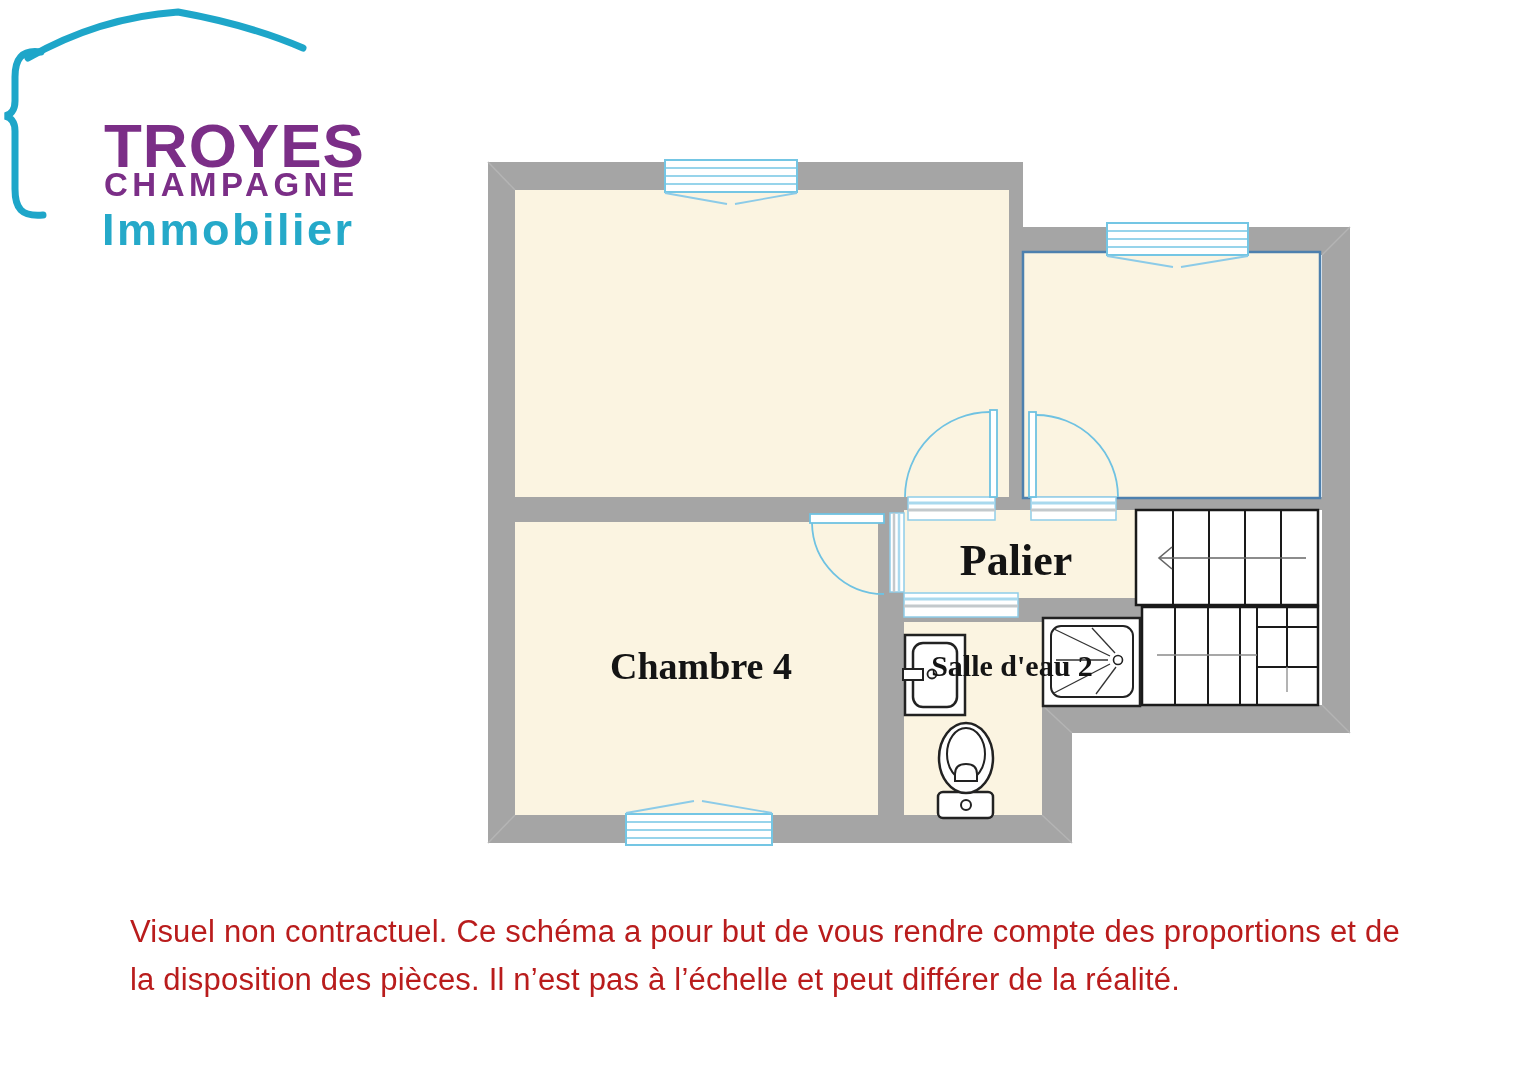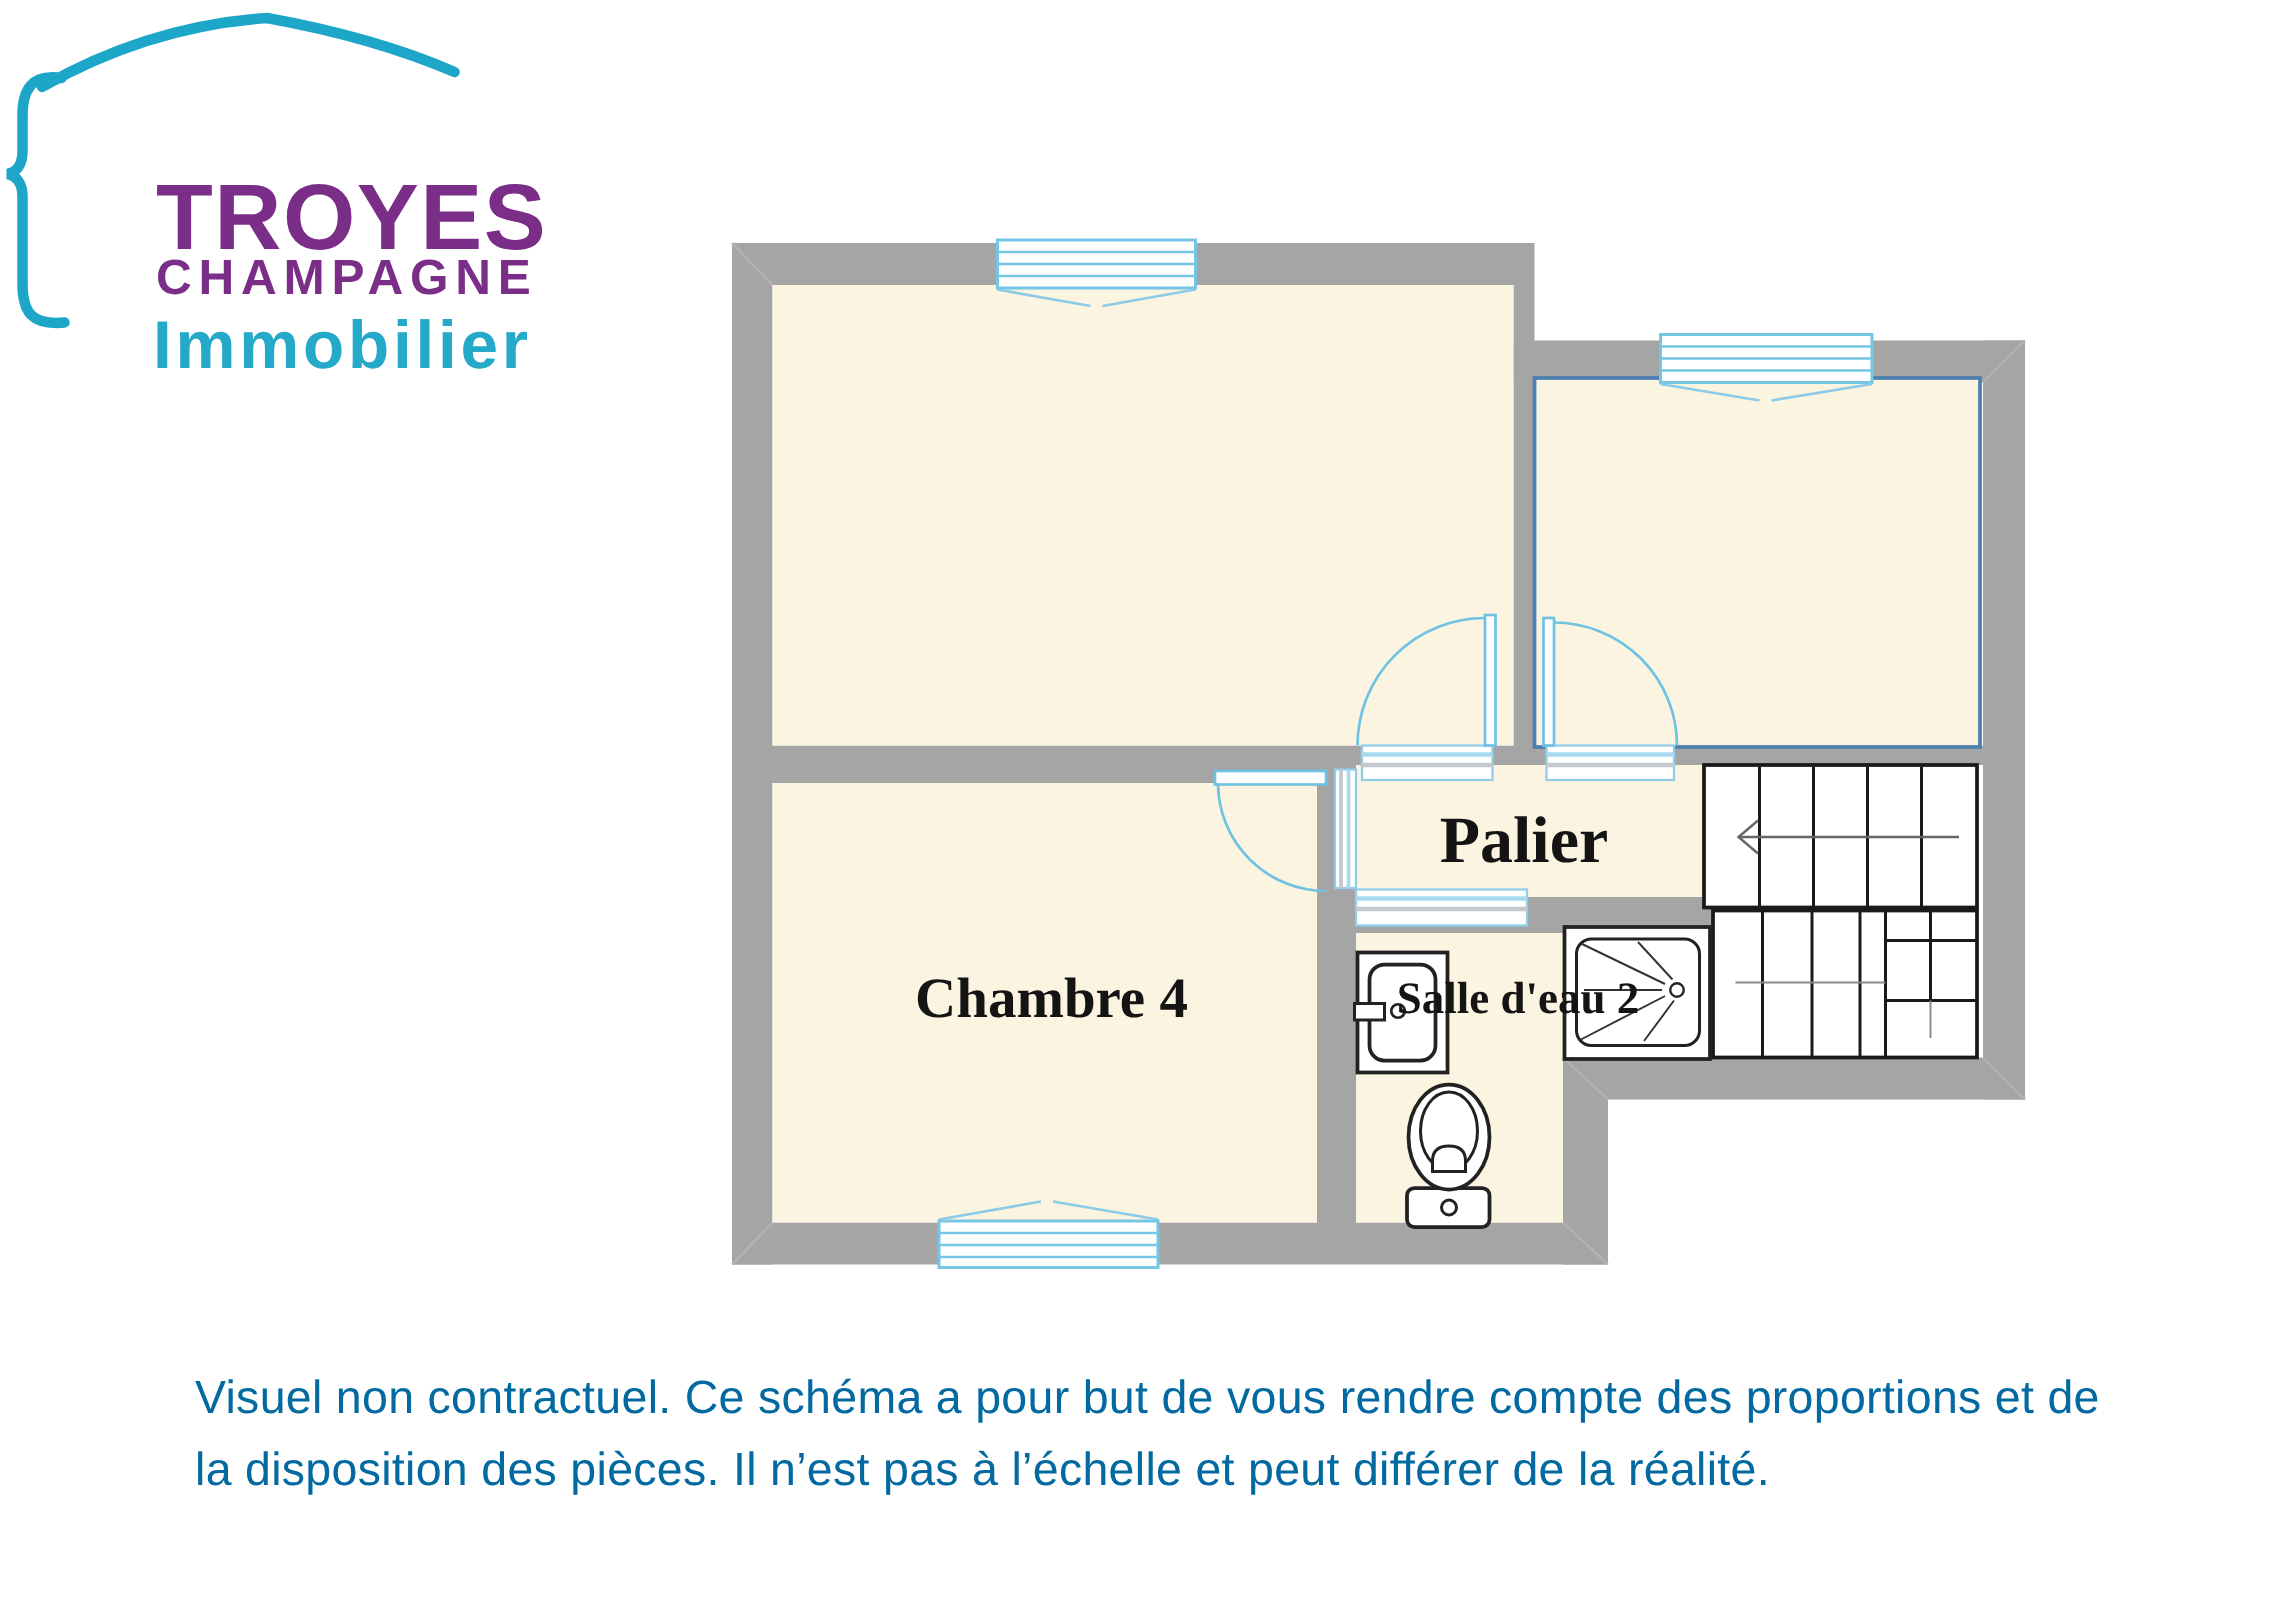--- a/index.html
+++ b/index.html
@@ -14,21 +14,21 @@
   .room-label{position:absolute;transform:translate(-50%,-50%);
               font-family:"Liberation Serif", serif;font-weight:bold;color:#141414;
               white-space:nowrap;}
   #label-chambre3{left:728px;top:346px;font-size:38px;}
   #label-chambre4{left:1177px;top:371px;font-size:38px;}
   #label-chambre2{left:701px;top:666px;font-size:38px;}
   #label-palier{left:1016px;top:560px;font-size:44px;}
   #label-sde2{left:1012px;top:666px;font-size:30px;}
   
   #disclaimer{position:absolute;left:130px;top:908px;font-size:31px;line-height:48px;
-              color:#0369a1;letter-spacing:0.2px;}
+              color:#b91c1c;letter-spacing:0.2px;}
   svg{position:absolute;left:0;top:0;}
 </style>
 </head>
 <body>
 
 <div id="canvas">
 
   <div>
     <svg width="400" height="240" viewBox="0 0 400 240">
 

